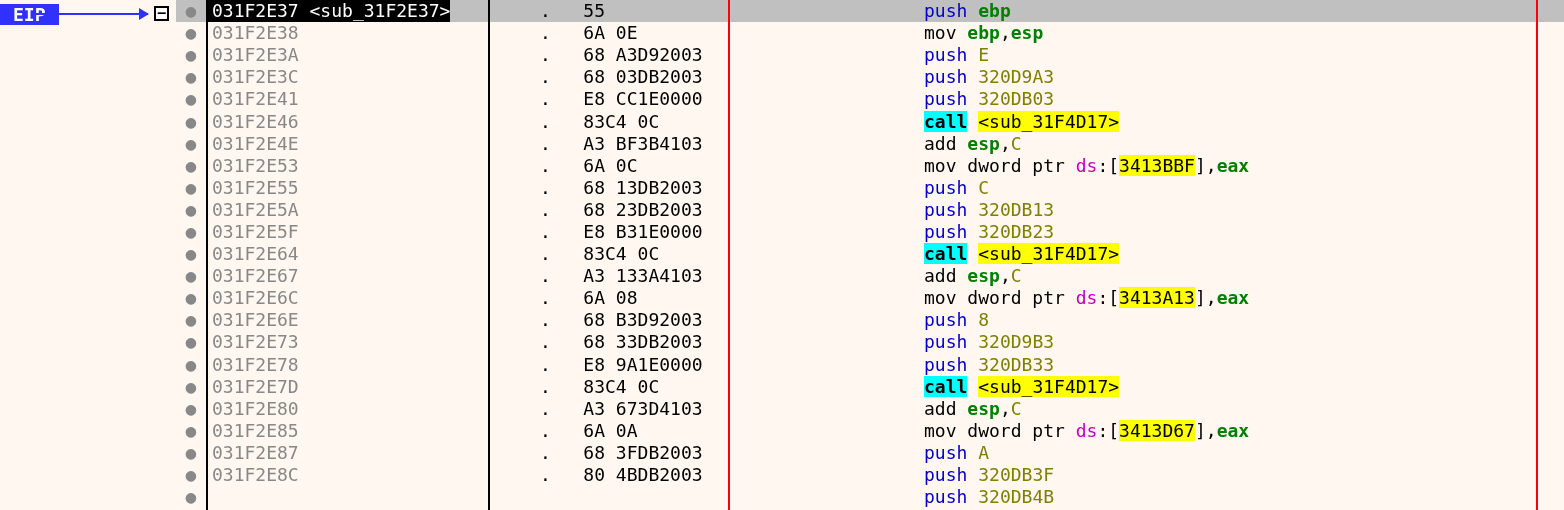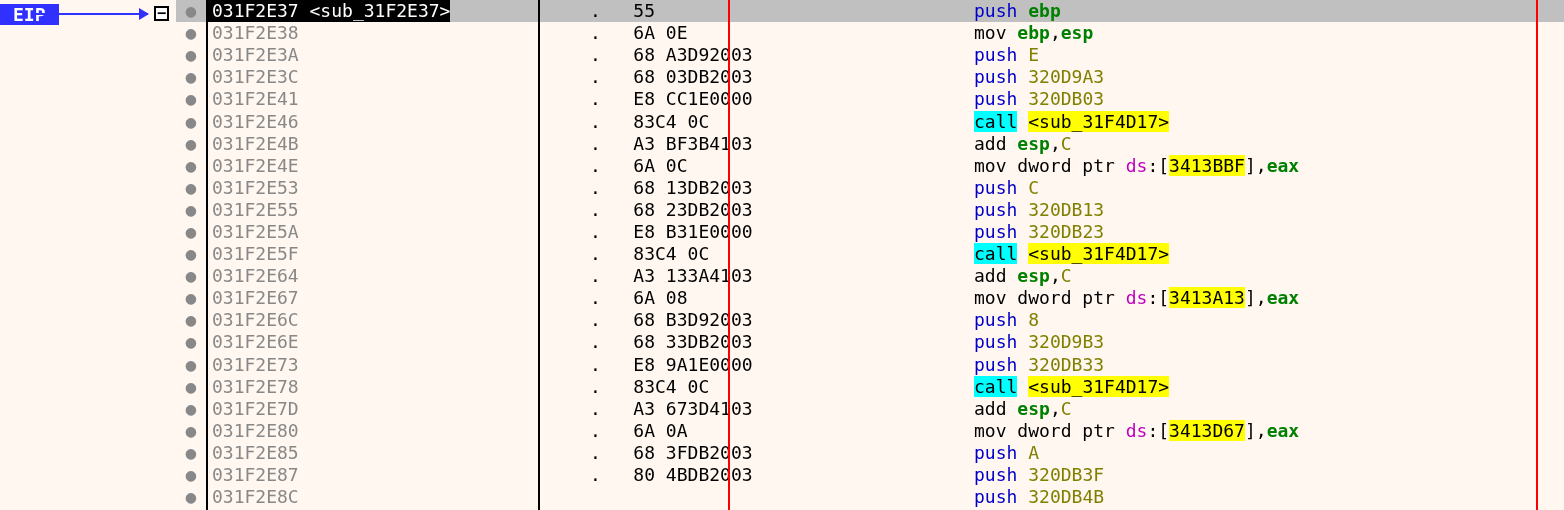--- a/index.html
+++ b/index.html
@@ -67,21 +67,21 @@
     font-size: 15px;
     font-weight: bold;
     cursor: pointer;
   }
   .bp-col {
     width: 30px;
     flex-shrink: 0;
     background: #fff7f0;
   }
   .addr-col {
-    width: 334px;
+    width: 284px;
     flex-shrink: 0;
     border-left: 2px solid #000;
     border-right: 2px solid #000;
     background: #fff7f0;
   }
   .jump-col {
     width: 10px;
     flex-shrink: 0;
     background: #fff7f0;
   }
@@ -124,21 +124,21 @@
   .disasm-cell {
     padding-left: 4px;
   }
   .row.selected { background: #c0c0c0; }
   .row.selected .addr-cell { }
   .mnemonic { color: #0000c8; }
   .reg { color: #008000; font-weight: bold; }
   .imm { color: #808000; }
   .segptr { color: #c000c0; }
   .hl-yellow { background: #ffff00; }
-  .hl-cyan { background: #00ffff; color: #000; }
+  .hl-cyan { background: #00ffff; color: #000; font-weight: bold; }
   .brack { color: #000; }
   .comma { color: #000; }
   .red-box {
     position: absolute;
     border: 2px solid #ff0000;
     pointer-events: none;
     top: -4px;
     left: 552px;
     width: 810px;
     height: 520px;
@@ -188,21 +188,20 @@
         <div class="row"><div class="bp-dot">●</div></div>
         <div class="row"><div class="bp-dot">●</div></div>
       </div>
     <div class="addr-col" id="addr-col">
         <div class="row selected"><div class="addr-cell current">031F2E37 &lt;sub_31F2E37&gt;</div></div>
         <div class="row"><div class="addr-cell">031F2E38</div></div>
         <div class="row"><div class="addr-cell">031F2E3A</div></div>
         <div class="row"><div class="addr-cell">031F2E3C</div></div>
         <div class="row"><div class="addr-cell">031F2E41</div></div>
         <div class="row"><div class="addr-cell">031F2E46</div></div>
-        <div class="row"><div class="addr-cell">031F2E4B</div></div>
         <div class="row"><div class="addr-cell">031F2E4E</div></div>
         <div class="row"><div class="addr-cell">031F2E53</div></div>
         <div class="row"><div class="addr-cell">031F2E55</div></div>
         <div class="row"><div class="addr-cell">031F2E5A</div></div>
         <div class="row"><div class="addr-cell">031F2E5F</div></div>
         <div class="row"><div class="addr-cell">031F2E64</div></div>
         <div class="row"><div class="addr-cell">031F2E67</div></div>
         <div class="row"><div class="addr-cell">031F2E6C</div></div>
         <div class="row"><div class="addr-cell">031F2E6E</div></div>
         <div class="row"><div class="addr-cell">031F2E73</div></div>

